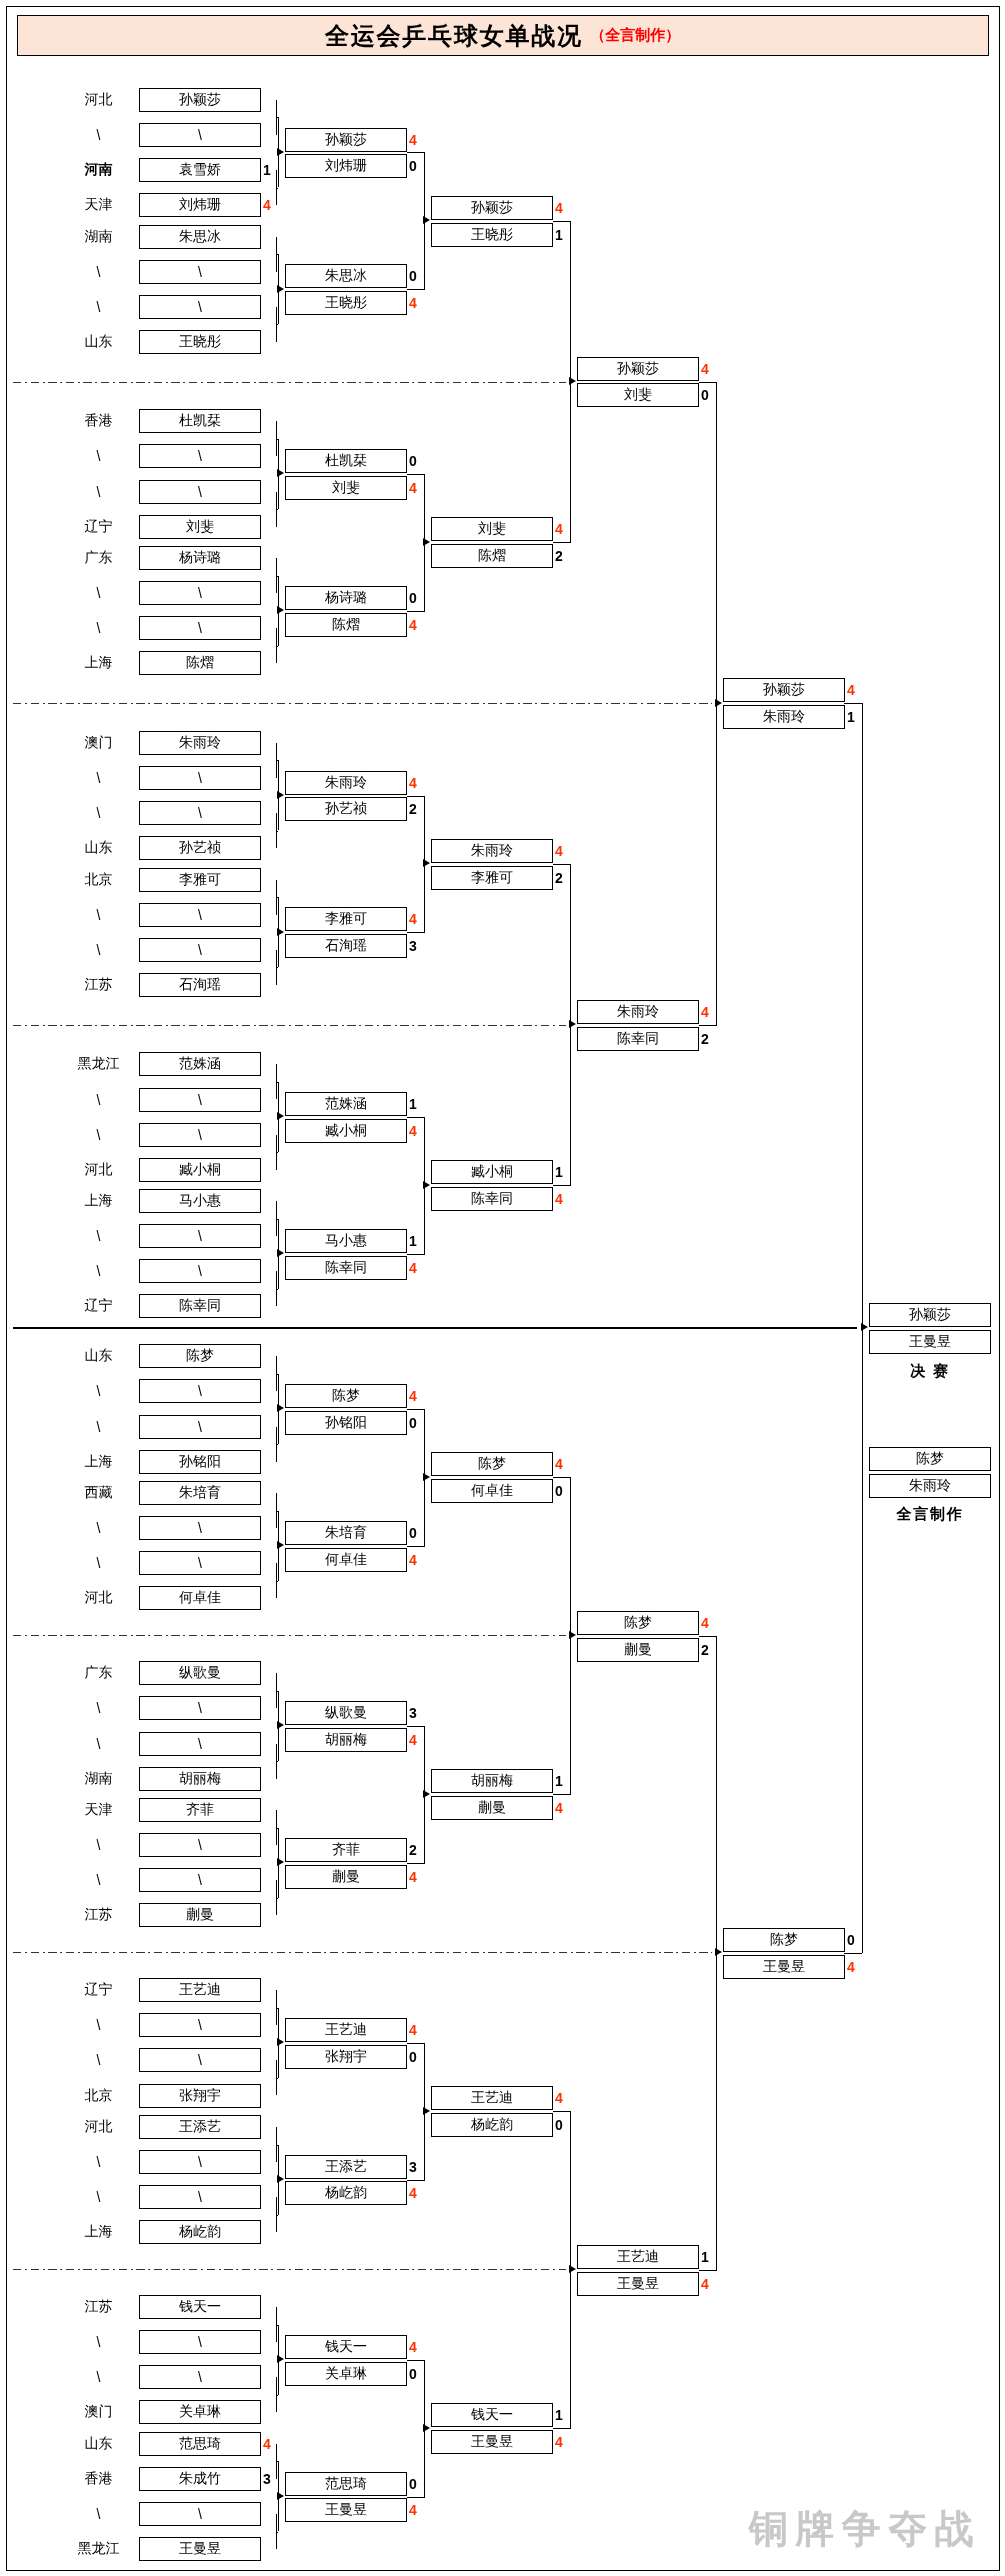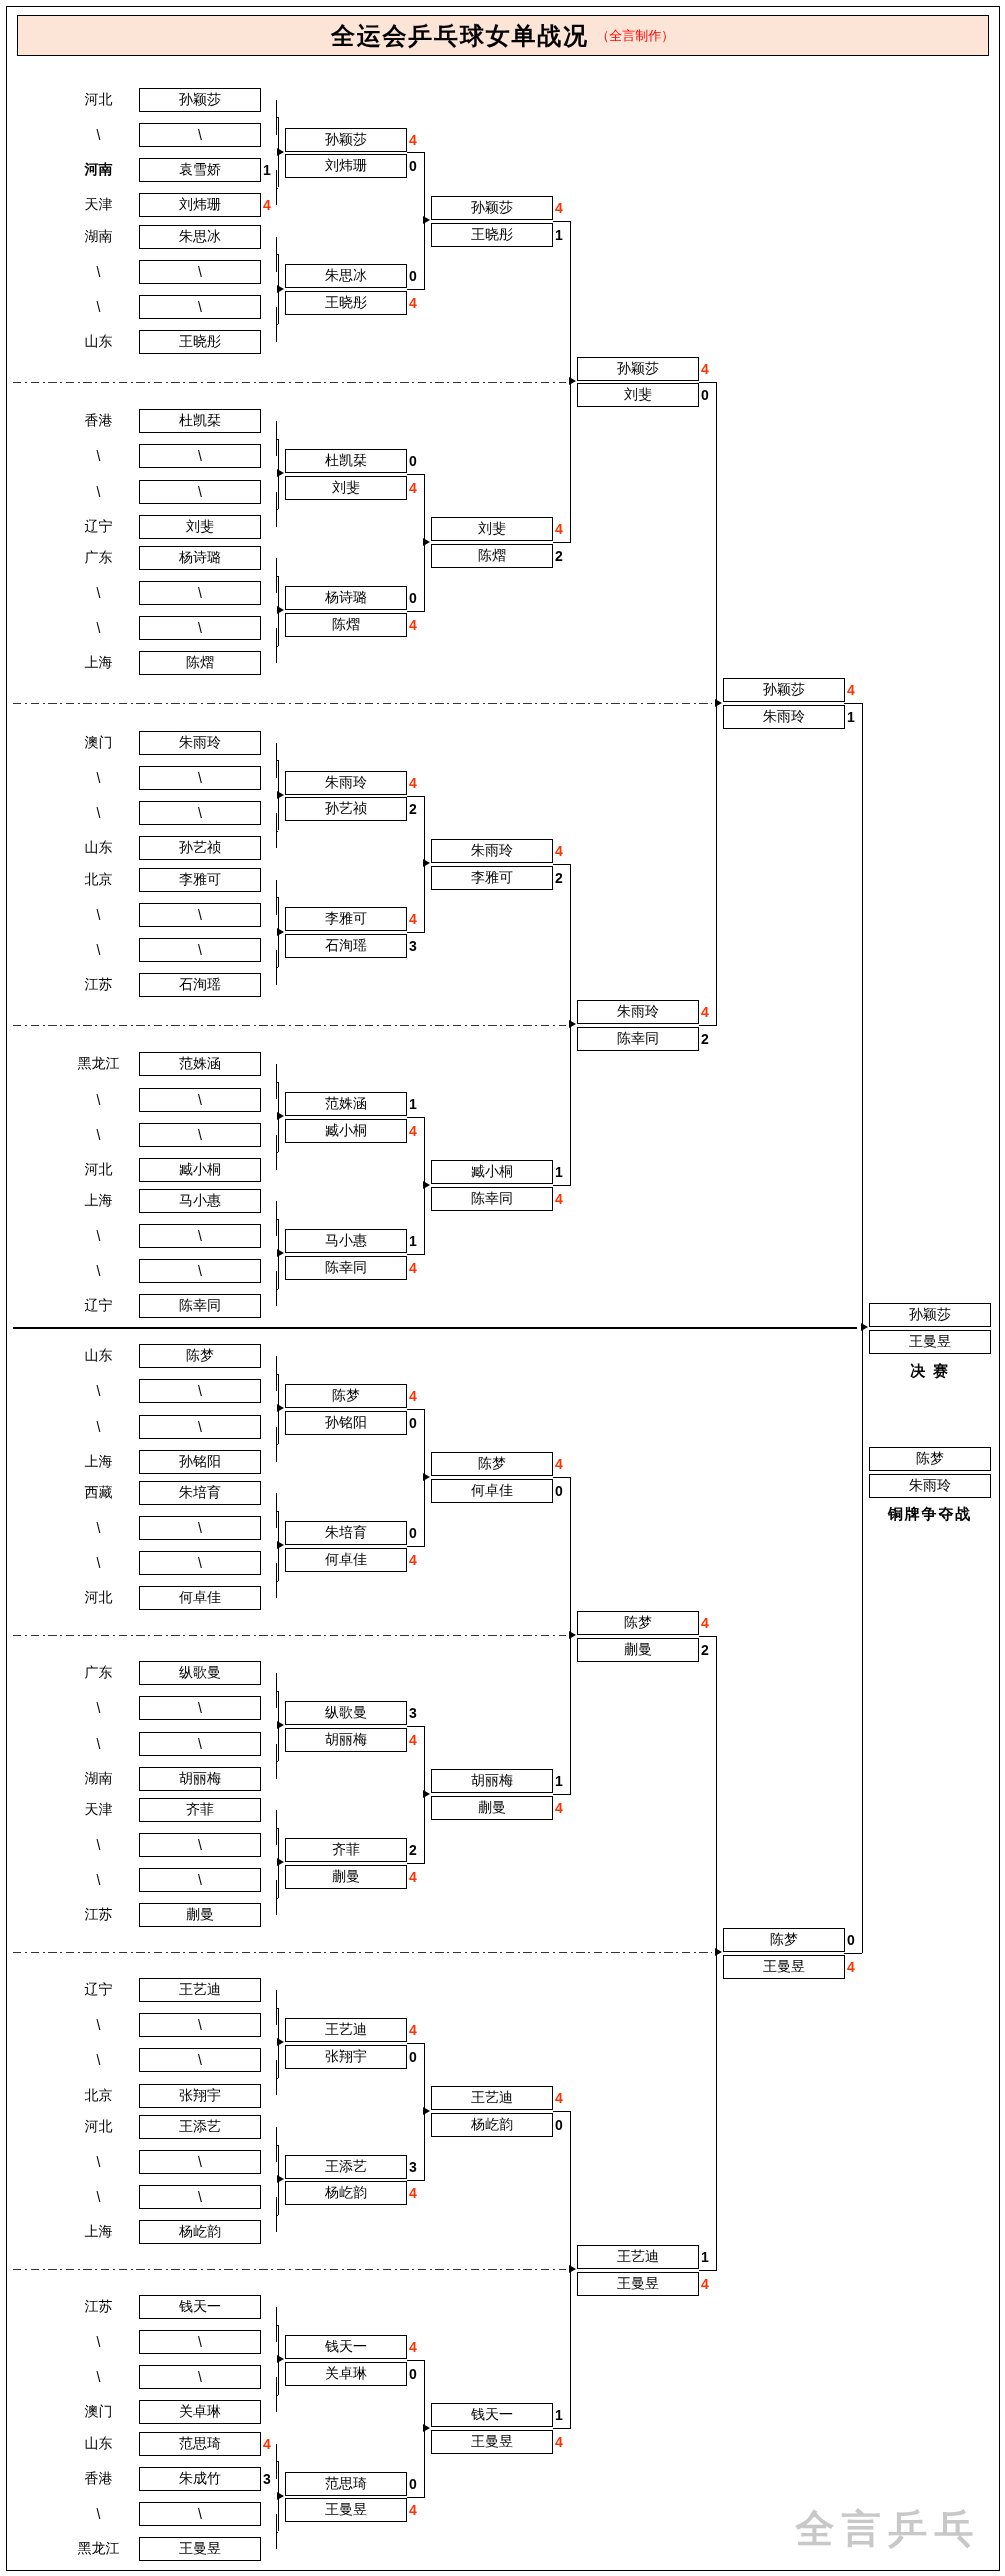--- a/index.html
+++ b/index.html
@@ -2,21 +2,21 @@
 <html style="font-size:15px"><head>
 <meta charset="utf-8">
 <style>
   *{box-sizing:border-box;margin:0;padding:0}
   html,body{width:1005px;height:2576px;}
   body{position:relative;background:#fff;font-family:"Liberation Sans","DejaVu Sans",sans-serif;overflow:hidden;}
   #frame{position:absolute;left:5.5px;top:5.5px;width:994px;height:2565px;border:1.8px solid #000;}
   #titlebar{position:absolute;left:16.6px;top:15px;width:972px;height:41px;background:#fce4d6;border:1.8px solid #000;
             display:flex;align-items:center;justify-content:center;gap:7.4px;z-index:5;}
   #title-main{font-size:24px;font-weight:bold;color:#000;letter-spacing:1.8px;}
-  #title-credit{font-size:13px;font-weight:normal;}
+  #title-credit{font-size:15px;font-weight:bold;}
   #bracket{position:absolute;left:0;top:0;width:1005px;height:2576px;}
   .pbox{position:absolute;width:122px;height:24px;border:0.9px solid #000;background:#fff;
         display:flex;align-items:center;justify-content:center;font-size:14px;color:#000;z-index:3;}
   .prov{position:absolute;width:67px;height:24px;display:flex;align-items:center;justify-content:center;
         font-size:14px;color:#000;z-index:3;}
   .score{position:absolute;width:15px;height:24px;line-height:24px;font-size:14px;font-weight:bold;text-align:left;z-index:3;}
   .hline,.vline{position:absolute;background:#000;z-index:2;}
   .sep{position:absolute;height:0.9px;z-index:1;
        background:repeating-linear-gradient(90deg,#333 0,#333 8.3px,transparent 8.3px,transparent 12px,#333 12px,#333 14px,transparent 14px,transparent 17.6px);}
   .sep.solid{background:#000;height:1.8px;}
@@ -448,17 +448,17 @@
     <div class="pbox" style="left: 723px; top: 1955px;">王曼昱</div>
     <div class="score" style="left: 847px; top: 1955px; color: rgb(255, 51, 0);">4</div>
     <div class="hline" style="left: 844px; top: 1953px; width: 17.6px; height: 0.9px;"></div>
     <div class="vline" style="left: 862px; top: 703px; width: 0.9px; height: 1250px;"></div>
     <div class="arrow" style="left: 861px; top: 1323px;"></div>
     <div class="pbox" style="left: 869px; top: 1303px;">孙颖莎</div>
     <div class="pbox" style="left: 869px; top: 1330px;">王曼昱</div>
     <div class="biglabel" style="left: 869px; top: 1362px;">决  赛</div>
     <div class="pbox" style="left: 869px; top: 1447px;">陈梦</div>
     <div class="pbox" style="left: 869px; top: 1474px;">朱雨玲</div>
-    <div class="biglabel" style="left: 869px; top: 1505px;">铜牌争夺战</div>
+    <div class="biglabel" style="left: 869px; top: 1505px;">全言制作</div>
   </div>
 
-<div id="watermark" style="color: rgb(200, 200, 200);">全言乒乓</div>
+<div id="watermark" style="color: rgb(200, 200, 200);">铜牌争夺战</div>
 
 
 </body></html>

